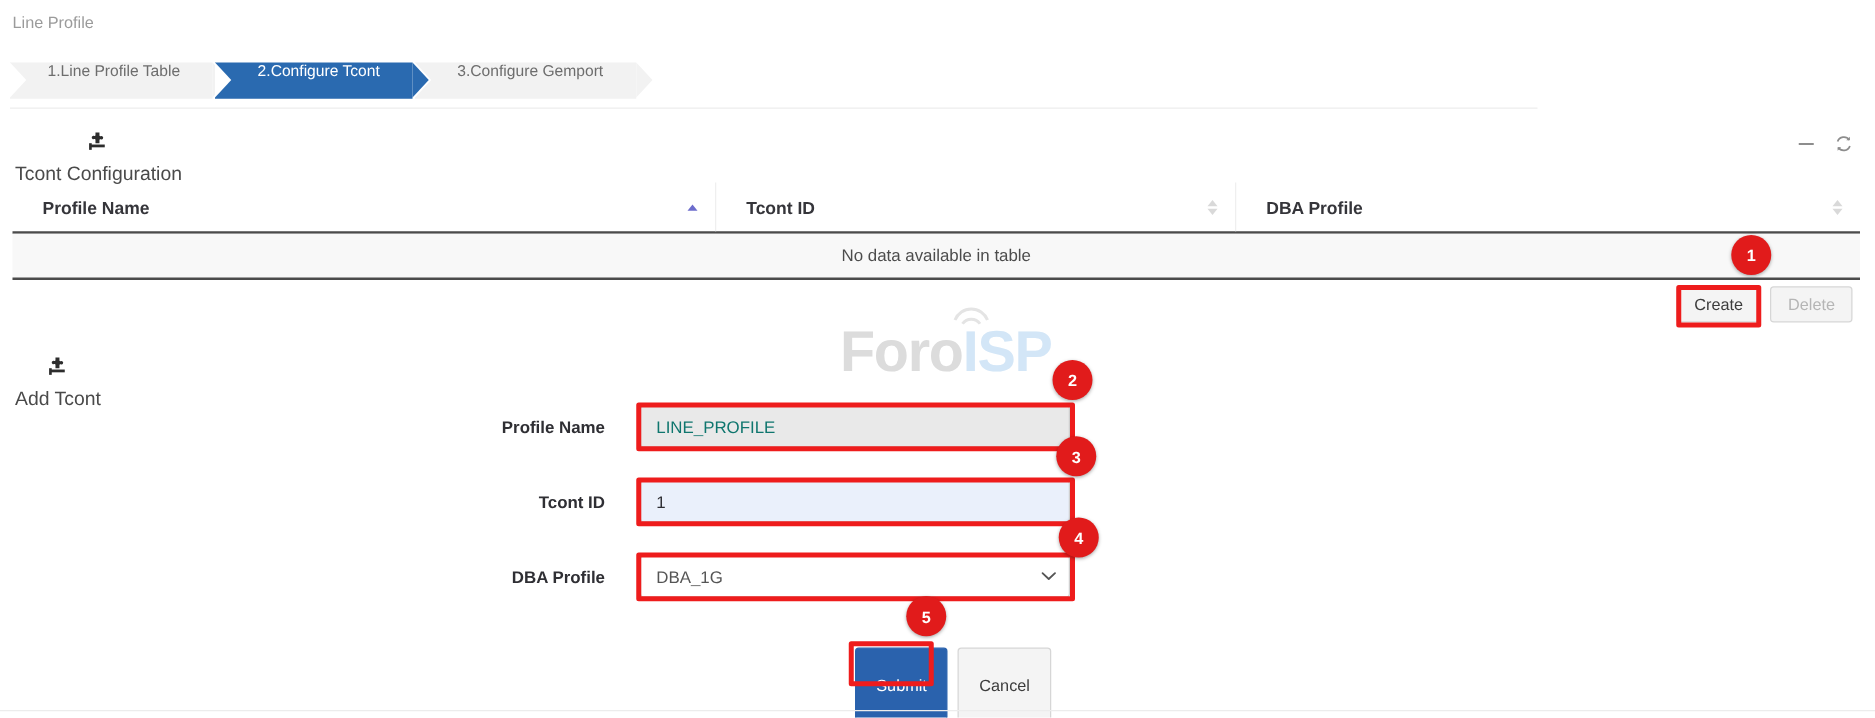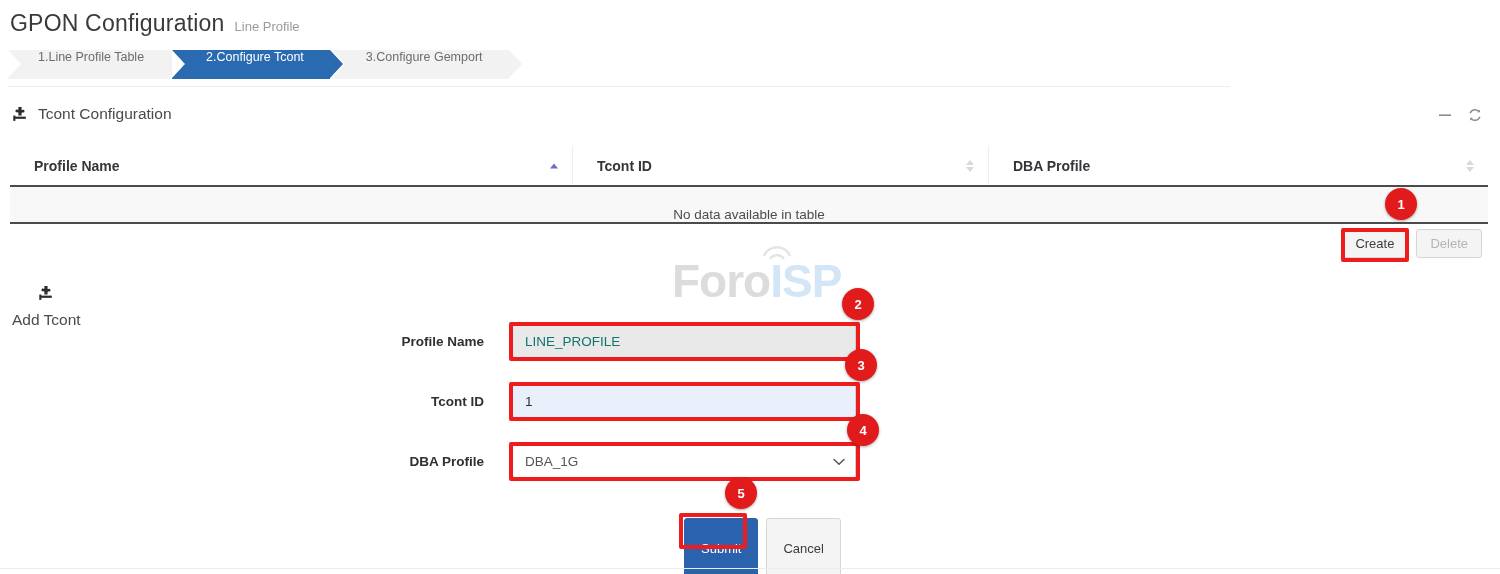--- a/index.html
+++ b/index.html
@@ -35,41 +35,41 @@
     content: ""; position: absolute; right: -13px; top: 0;
     border-style: solid; border-width: 14.5px 0 14.5px 13px;
     border-color: transparent transparent transparent #f2f2f2;
     z-index: 1;
   }
   .step.active { background: #2a6ab0; color: #ffffff; z-index: 3; }
   .step.active::after { border-left-color: #2a6ab0; }
   .steps-underline { position: absolute; left: 8px; top: 86px; width: 1222px; height: 1px; background: #ededed; }
 
   
-  .panel-head { position: absolute; left: 12px; top: 105px; display: flex; align-items: center; gap: 9px; }
+  .panel-head { position: absolute; left: 12px; top: 105px; display: flex; align-items: center; gap: 9px; flex-direction: column; }
   .panel-head .ptitle { font-size: 15.5px; color: #4a4a4a; }
   .puzzle { width: 17px; height: 17px; display: block; }
   .panel-tools { position: absolute; right: 18px; top: 108px; display: flex; align-items: center; gap: 16px; }
   .tool-icon { color: #888; cursor: pointer; display: block; }
 
   
   .table { position: absolute; left: 10px; top: 146px; width: 1478px; }
   .thead { display: flex; border-bottom: 2px solid #4b4b4b; }
   .th {
     position: relative; display: flex; align-items: center;
     height: 39px; font-size: 14px; font-weight: bold; color: #35353a;
     padding: 0 10px 0 24px; border-left: 1px solid #efefef;
   }
   .th:first-child { border-left: none; }
   .th .sort { position: absolute; right: 14px; top: 50%; transform: translateY(-50%); display: flex; flex-direction: column; gap: 2px; }
   .tri-up { width: 0; height: 0; border-left: 4px solid transparent; border-right: 4px solid transparent; border-bottom: 5px solid #d9d9d9; }
   .tri-dn { width: 0; height: 0; border-left: 4px solid transparent; border-right: 4px solid transparent; border-top: 5px solid #d9d9d9; }
   .th.sorted-asc .tri-up { border-bottom-color: #6c6ccc; }
   .tbody-empty {
-    height: 37px; display: flex; align-items: flex-end; justify-content: center;
+    height: 37px; display: flex; align-items: center; justify-content: center;
     background: #f8f8f8; font-size: 13.5px; color: #4c4c4c;
     border-bottom: 2px solid #4b4b4b;
   }
 
   
   .tbl-actions { position: absolute; right: 18px; top: 229px; display: flex; align-items: center; gap: 8px; }
   .btn {
     font-family: "Liberation Sans", sans-serif;
     font-size: 13px; padding: 6px 13px; border-radius: 3px; cursor: pointer;
     border: 1px solid #d6d6d6; background: #f4f4f4; color: #3c3c3c; line-height: 15px;
@@ -113,21 +113,20 @@
   }
 
   .bottom-rule { position: absolute; left: 0; top: 568px; width: 1500px; height: 1px; background: #ececec; }
 </style>
 </head>
 <body>
 
 <div class="page">
 
   <div class="title-row">
-    <span class="title-main">GPON Configuration</span>
     <span class="title-sub">Line Profile</span>
   </div>
 
   <div class="steps">
     <div class="step">
       <span>1.Line Profile Table</span>
     </div>
     <div class="step active">
       <span>2.Configure Tcont</span>
     </div>

